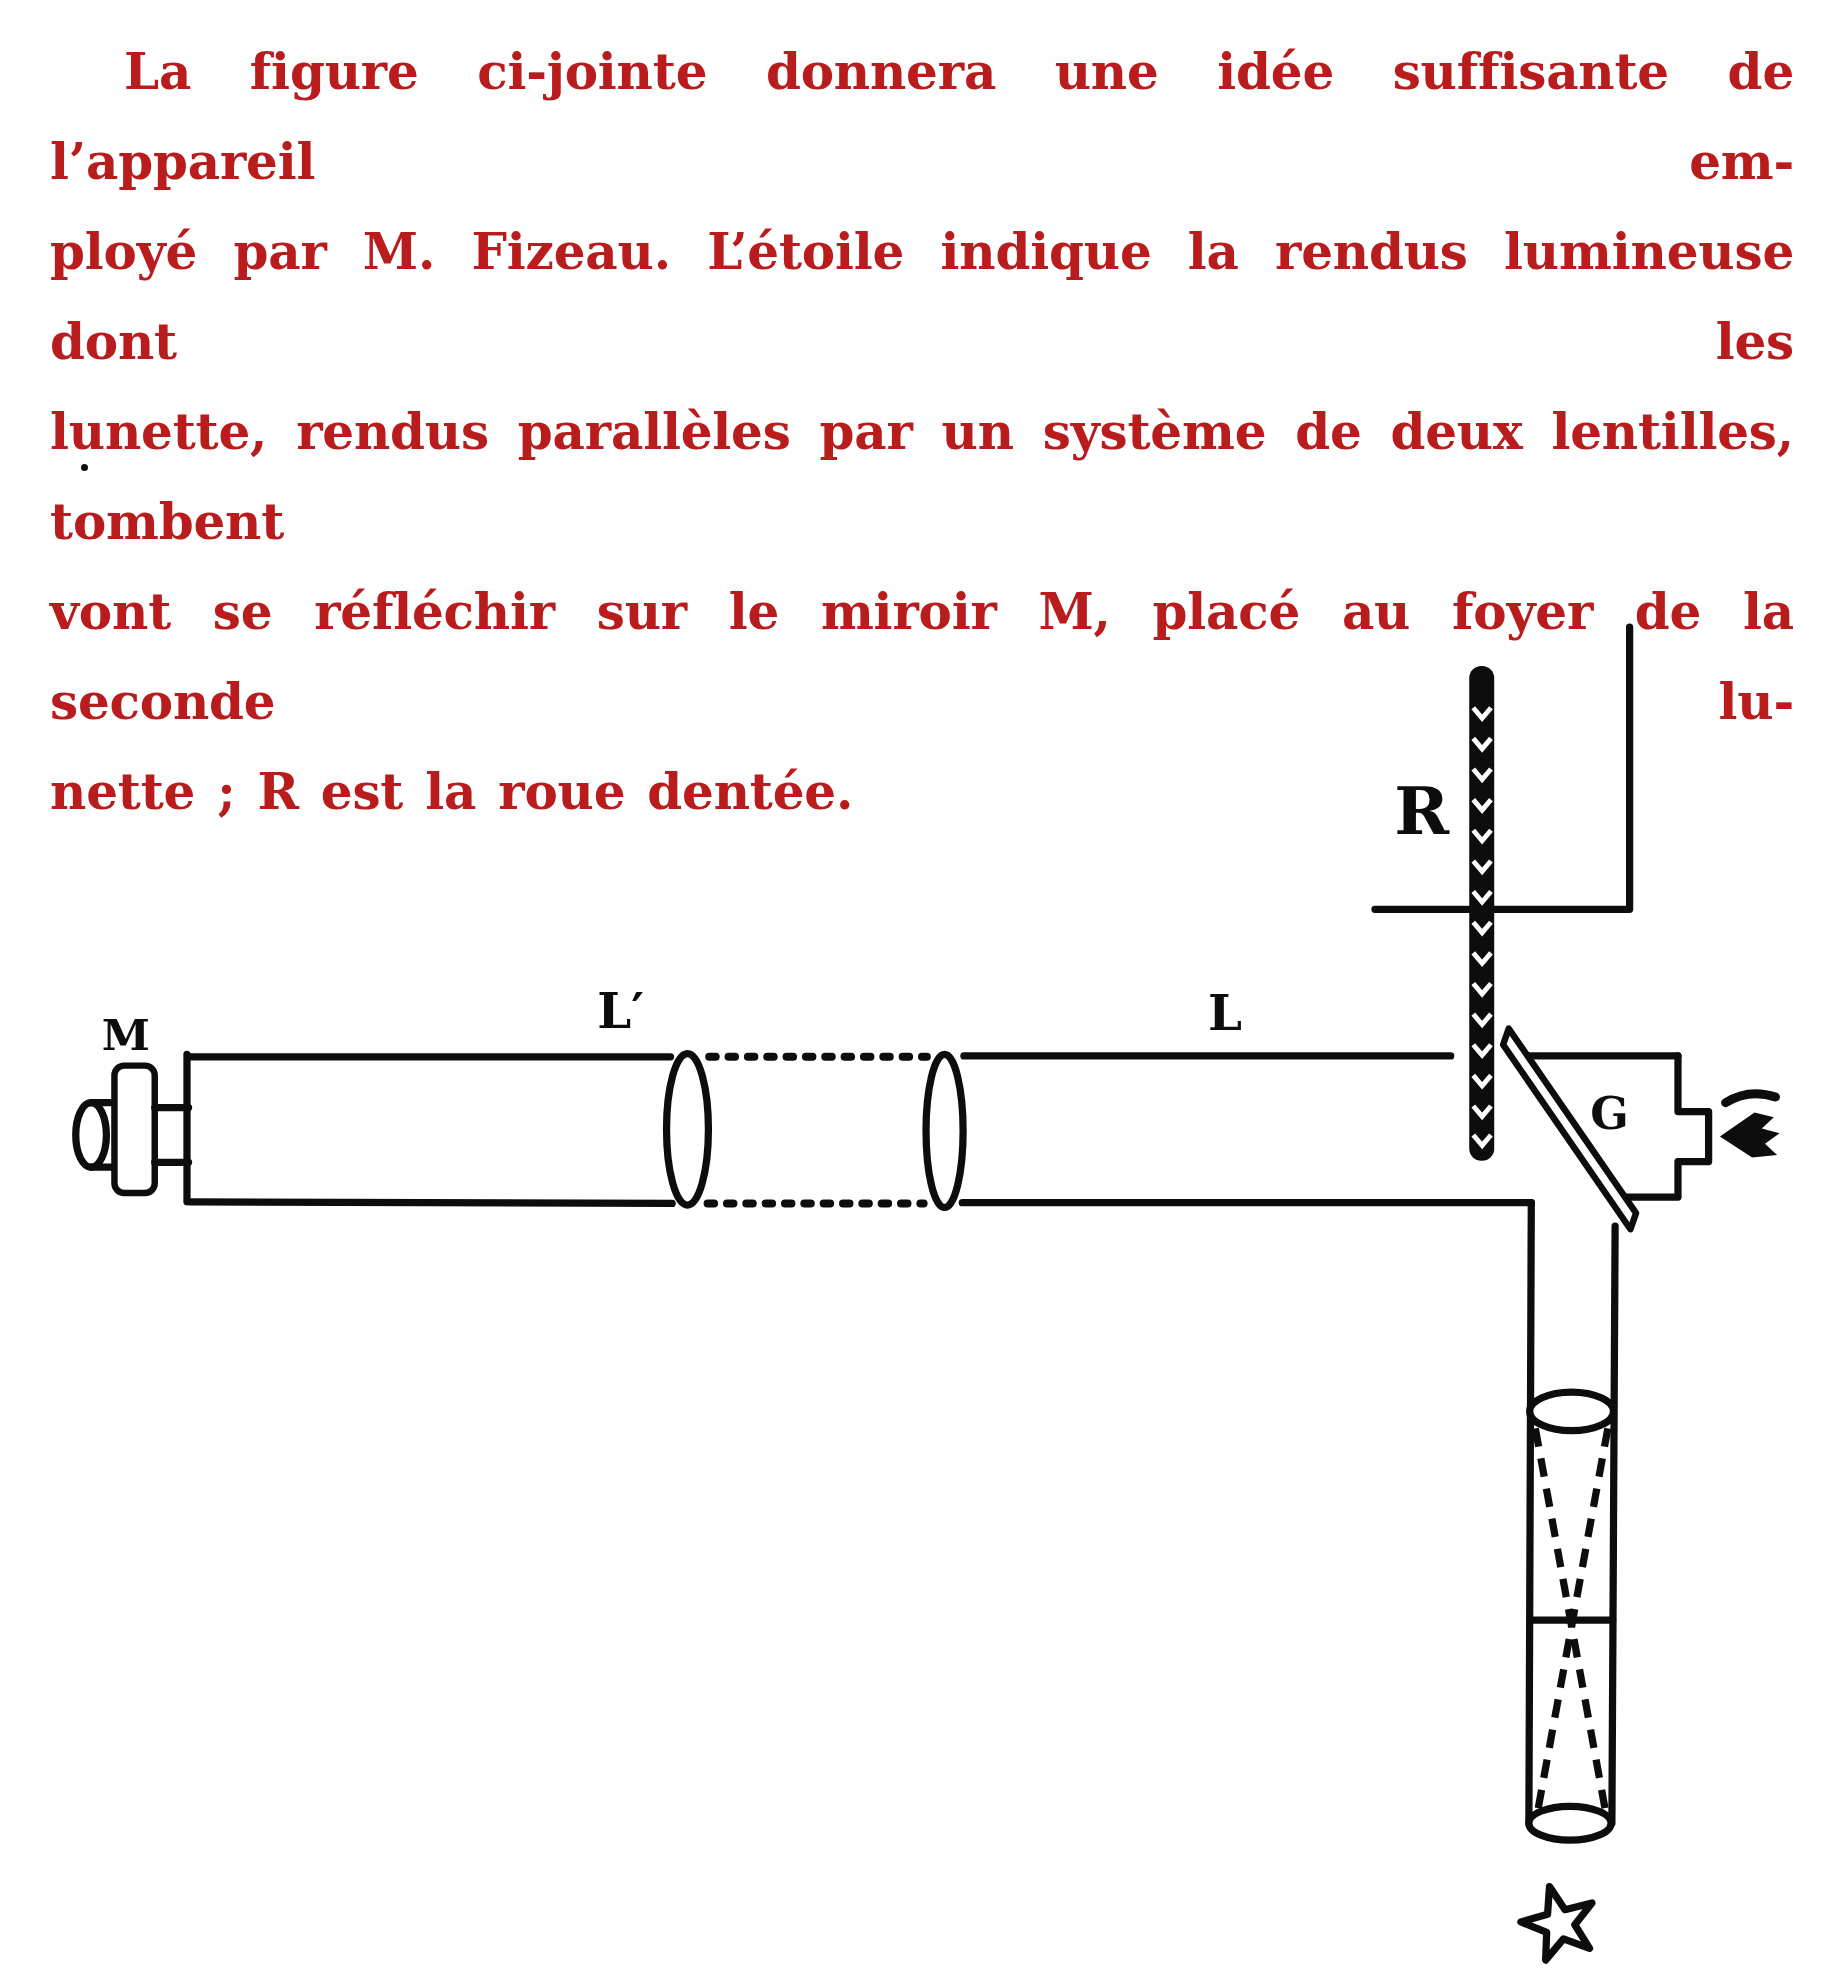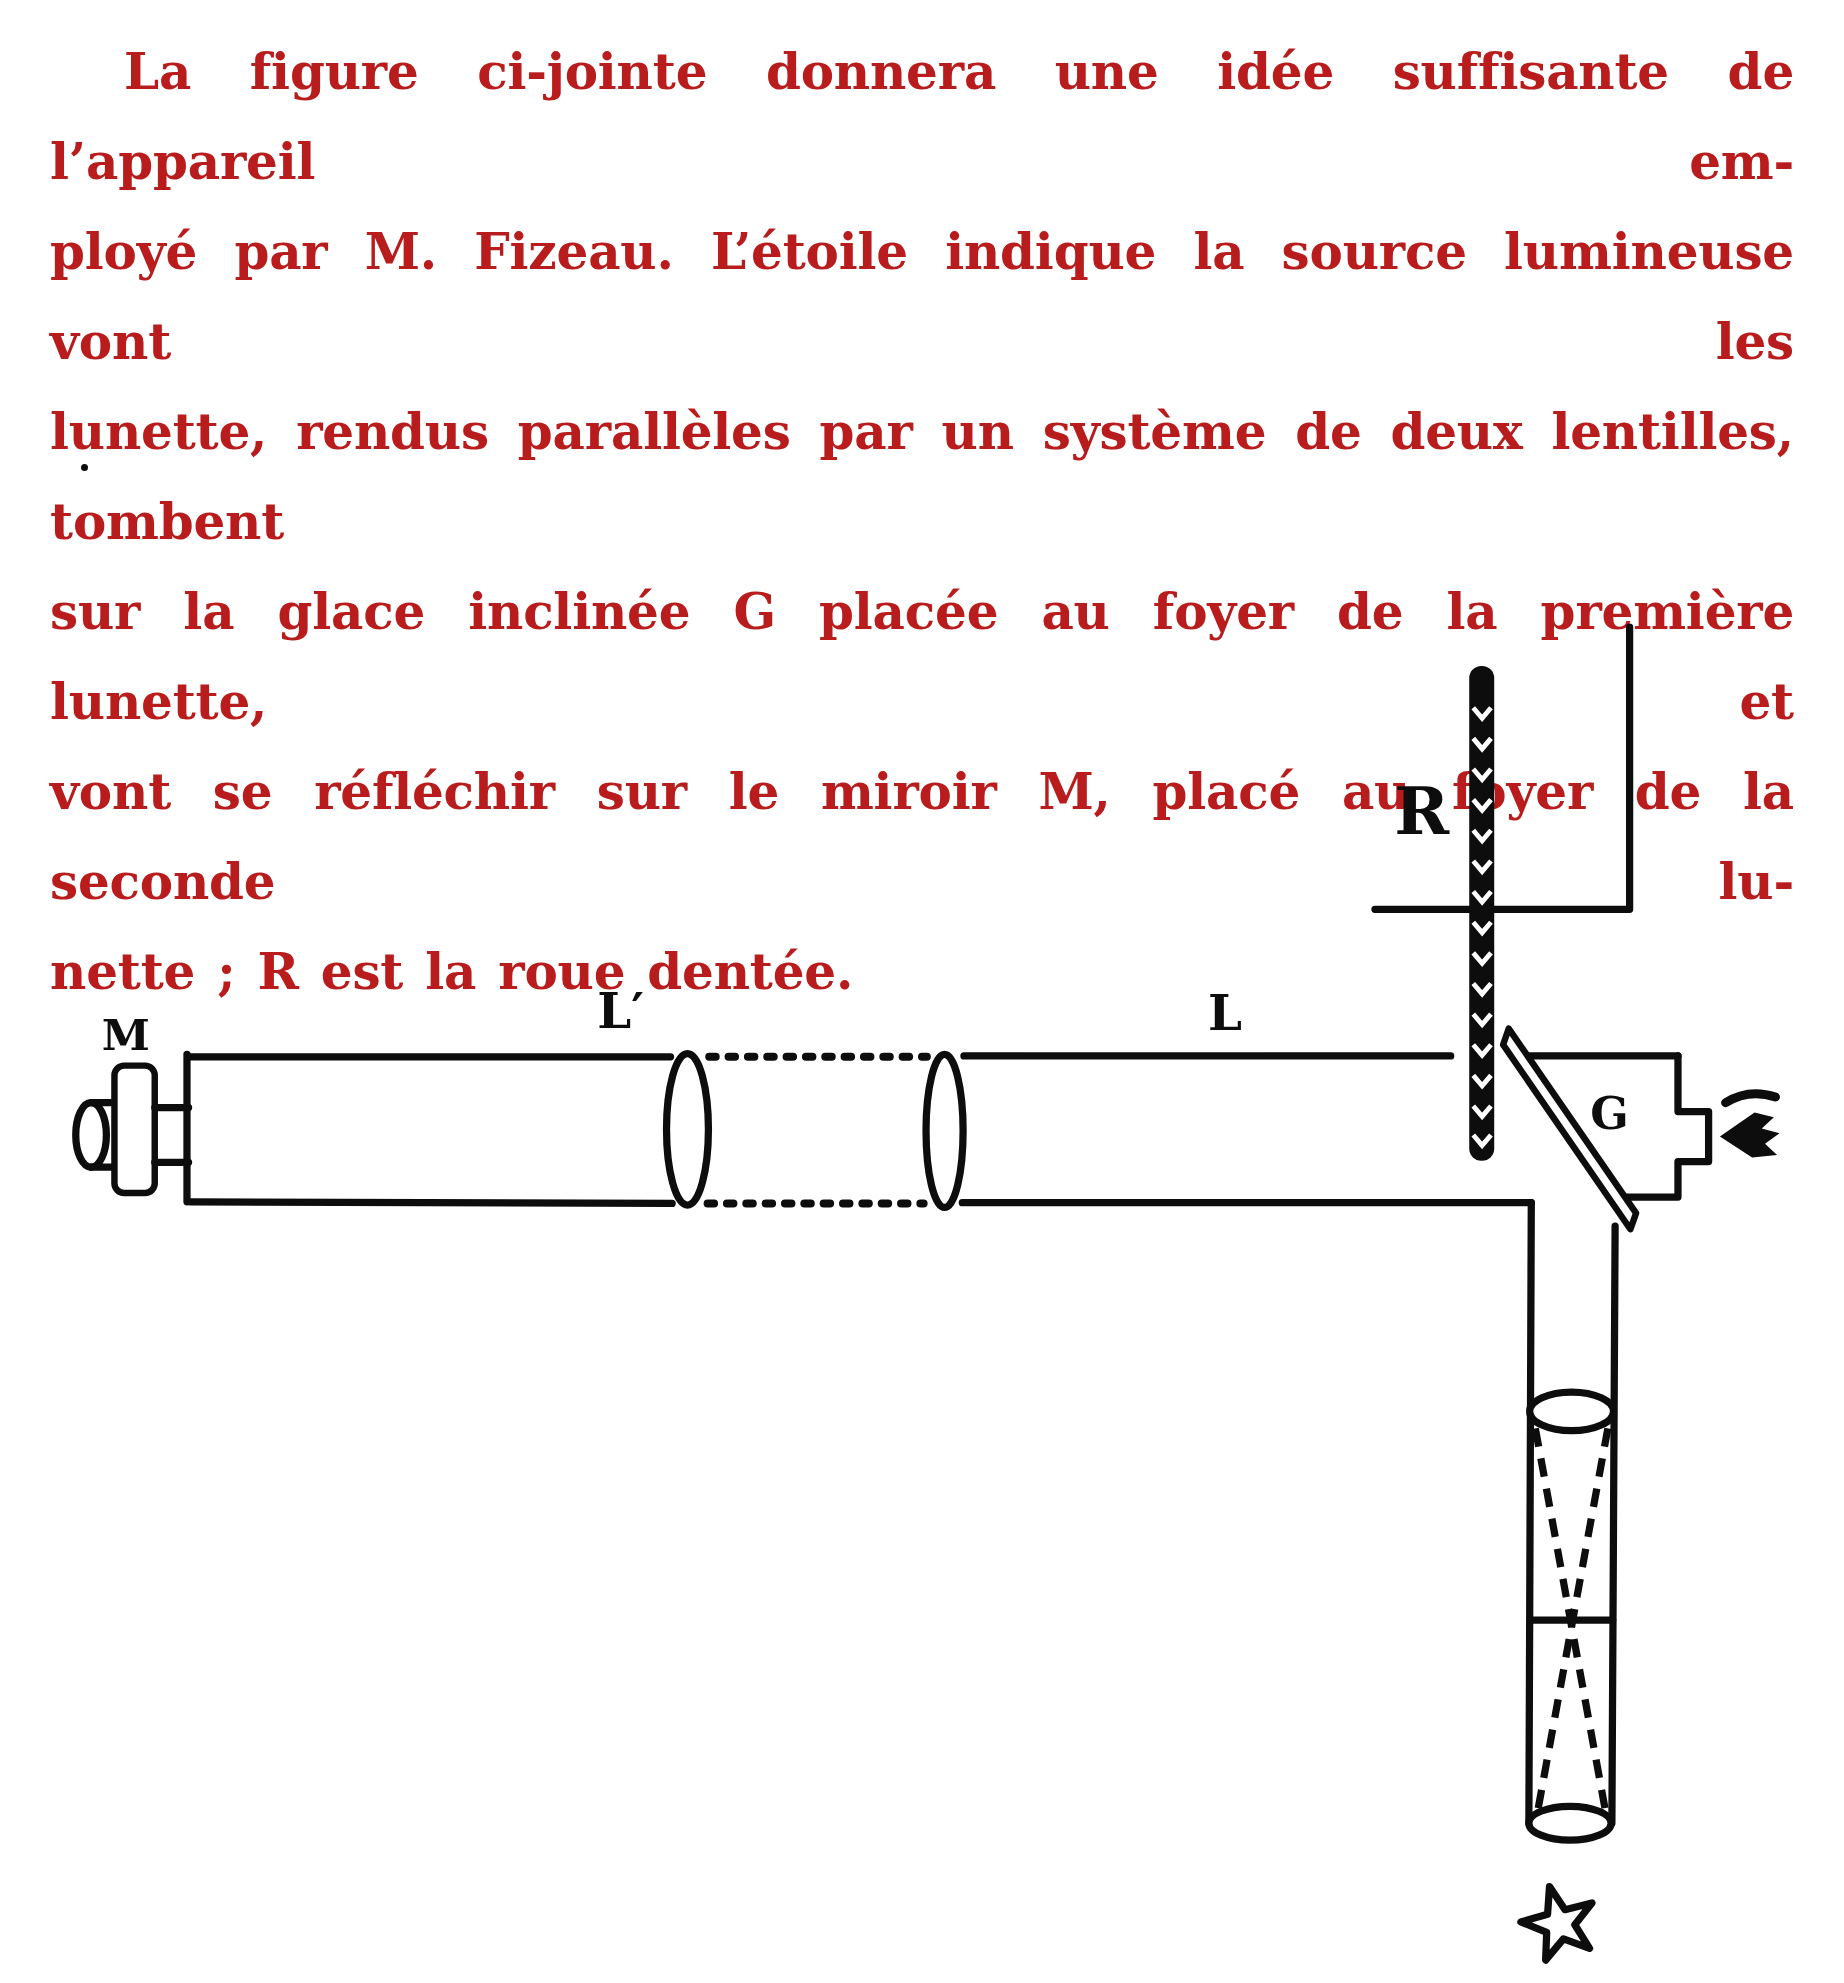--- a/index.html
+++ b/index.html
@@ -22,23 +22,22 @@
   .chev{stroke:#ffffff;stroke-width:6;fill:none;stroke-linecap:butt;stroke-linejoin:miter;}
   .lbl{font-family:"DejaVu Serif",serif;font-weight:bold;fill:#0d0d0d;}
 </style>
 </head>
 <body>
 
 <div class="page">
 
   <div class="text-block">
     <p class="tline first">La figure ci-jointe donnera une idée suffisante de l’appareil em-</p>
-    <p class="tline">ployé par M. Fizeau. L’étoile indique la source lumineuse vont les</p>
+    <p class="tline">ployé par M. Fizeau. L’étoile indique la rendus lumineuse dont les</p>
     <p class="tline">lunette, rendus parallèles par un système de deux lentilles, tombent</p>
-    <p class="tline">sur la glace inclinée G placée au foyer de la première lunette, et</p>
     <p class="tline">vont se réfléchir sur le miroir M, placé au foyer de la seconde lu-</p>
     <p class="tline last">nette ; R est la roue dentée.</p>
   </div>
 
   <div class="speck"></div>
 
   <svg class="diagram" viewBox="0 0 2288 2460">
 
     <path class="ink" d="M2022,778 L2022,1128 L1706,1128"></path>
 

